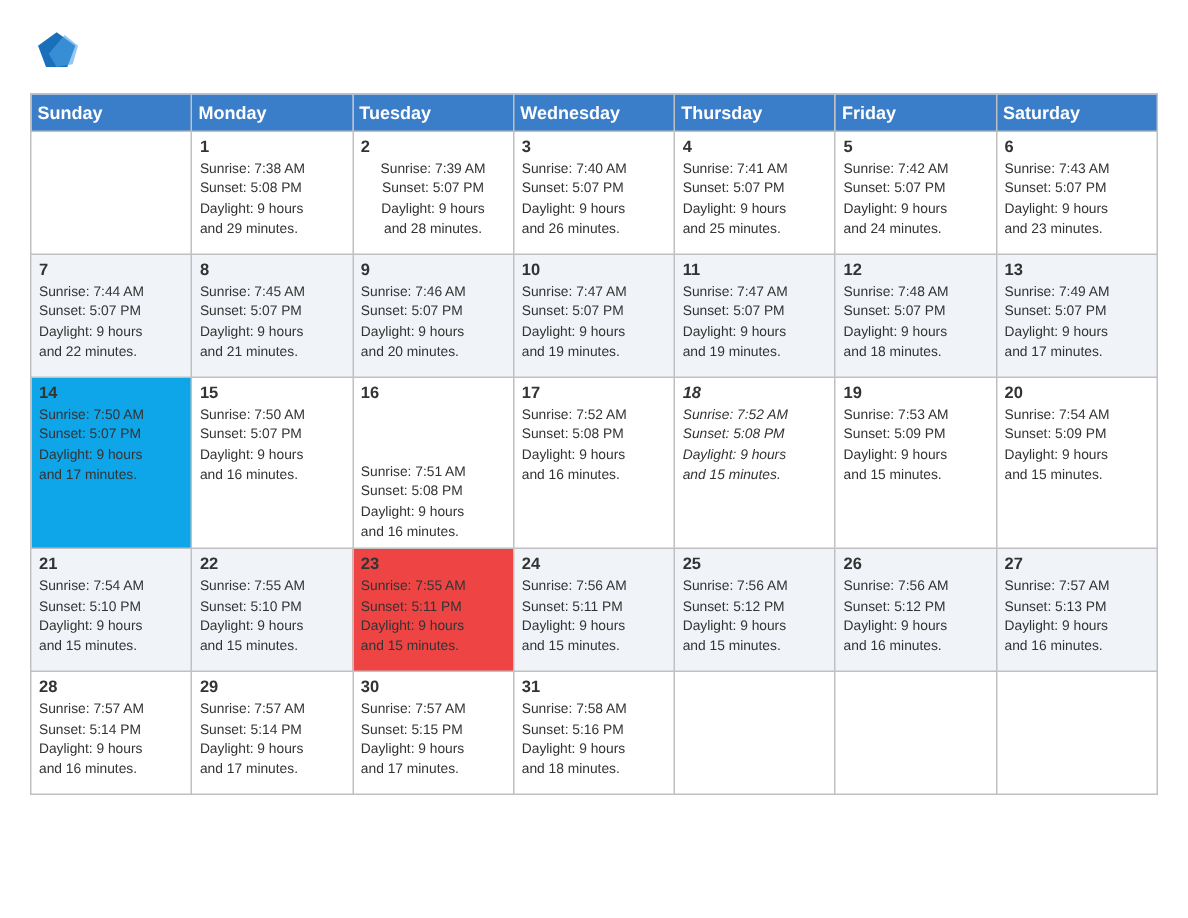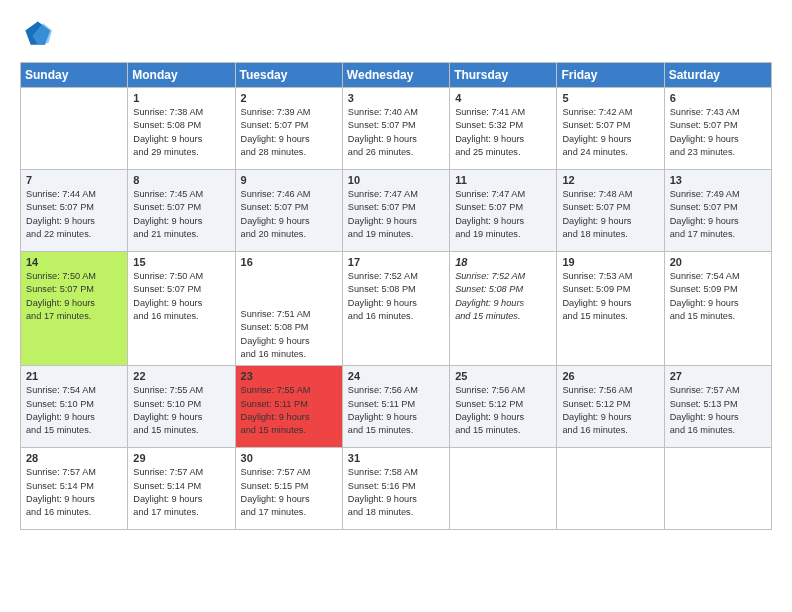--- a/index.html
+++ b/index.html
@@ -135,36 +135,36 @@
           <td class="empty-cell"></td>
           <td style="background-color: rgb(255, 255, 255);">
             <span class="day-num">1</span>
             <div class="day-info" style="white-space: pre-line;">Sunrise: 7:38 AM
 Sunset: 5:08 PM
 Daylight: 9 hours
 and 29 minutes.</div>
           </td>
           <td style="background-color: rgb(255, 255, 255);">
             <span class="day-num">2</span>
-            <div class="day-info" style="white-space: pre-line;">Sunrise: 7:39 AM
+            <div class="day-info" style="white-space: pre-line; text-align: center;">Sunrise: 7:39 AM
 Sunset: 5:07 PM
 Daylight: 9 hours
 and 28 minutes.</div>
           </td>
           <td style="background-color: rgb(255, 255, 255);">
             <span class="day-num">3</span>
             <div class="day-info" style="white-space: pre-line;">Sunrise: 7:40 AM
 Sunset: 5:07 PM
 Daylight: 9 hours
 and 26 minutes.</div>
           </td>
           <td style="background-color: rgb(255, 255, 255);">
             <span class="day-num">4</span>
             <div class="day-info" style="white-space: pre-line;">Sunrise: 7:41 AM
-Sunset: 5:32 PM
+Sunset: 5:07 PM
 Daylight: 9 hours
 and 25 minutes.</div>
           </td>
           <td style="background-color: rgb(255, 255, 255);">
             <span class="day-num">5</span>
             <div class="day-info" style="white-space: pre-line;">Sunrise: 7:42 AM
 Sunset: 5:07 PM
 Daylight: 9 hours
 and 24 minutes.</div>
           </td>
@@ -221,21 +221,21 @@
           </td>
           <td style="background-color: rgb(240, 244, 248);">
             <span class="day-num">13</span>
             <div class="day-info" style="white-space: pre-line;">Sunrise: 7:49 AM
 Sunset: 5:07 PM
 Daylight: 9 hours
 and 17 minutes.</div>
           </td>
         </tr>
         <tr>
-          <td style="background-color: #bef264;">
+          <td style="background-color: #0ea5e9;">
             <span class="day-num">14</span>
             <div class="day-info" style="white-space: pre-line;">Sunrise: 7:50 AM
 Sunset: 5:07 PM
 Daylight: 9 hours
 and 17 minutes.</div>
           </td>
           <td style="background-color: rgb(255, 255, 255);">
             <span class="day-num">15</span>
             <div class="day-info" style="white-space: pre-line;">Sunrise: 7:50 AM
 Sunset: 5:07 PM

